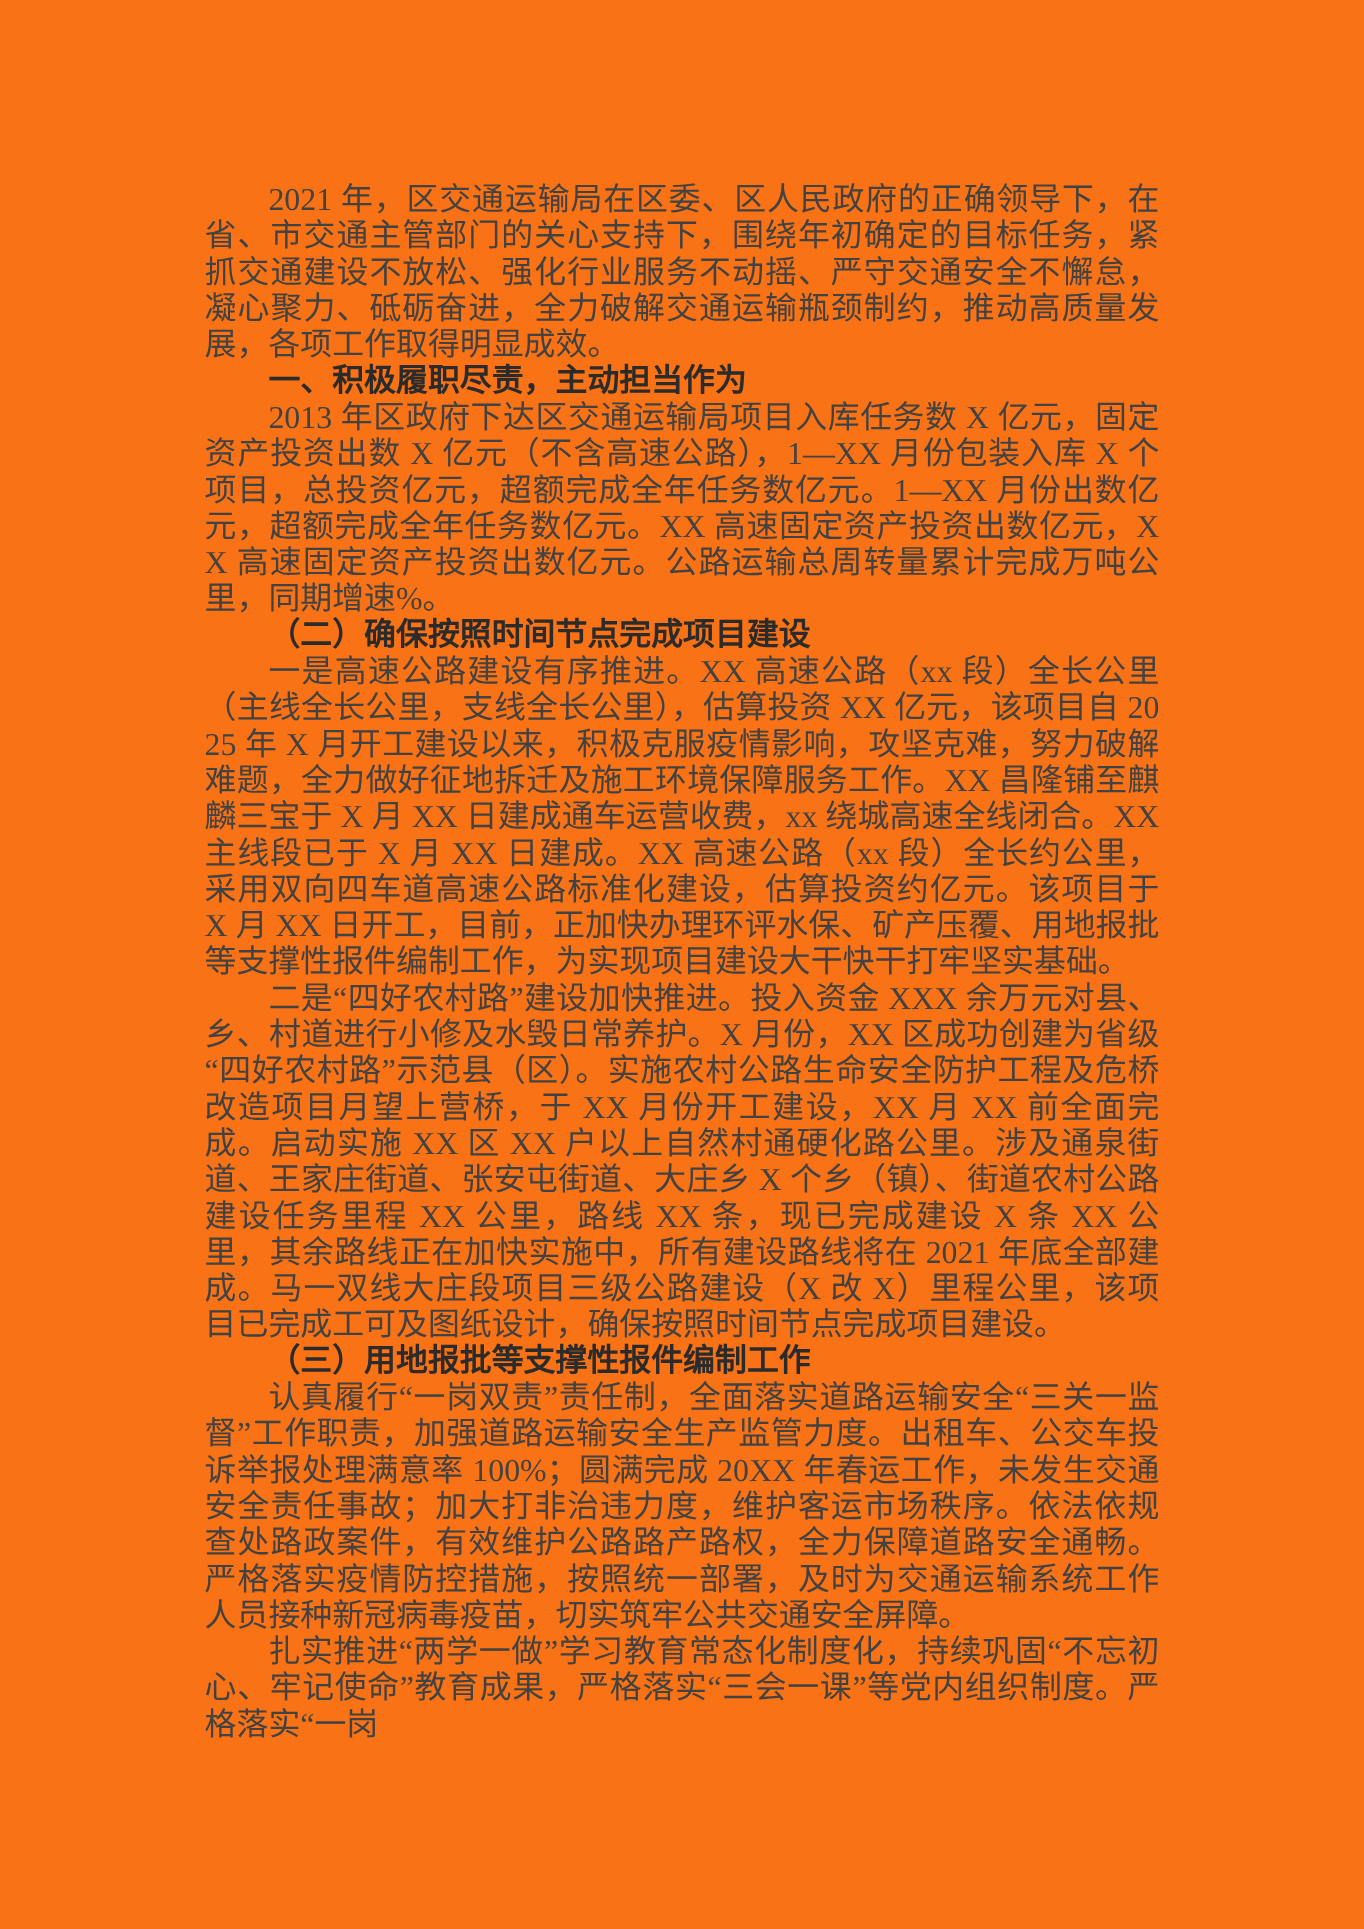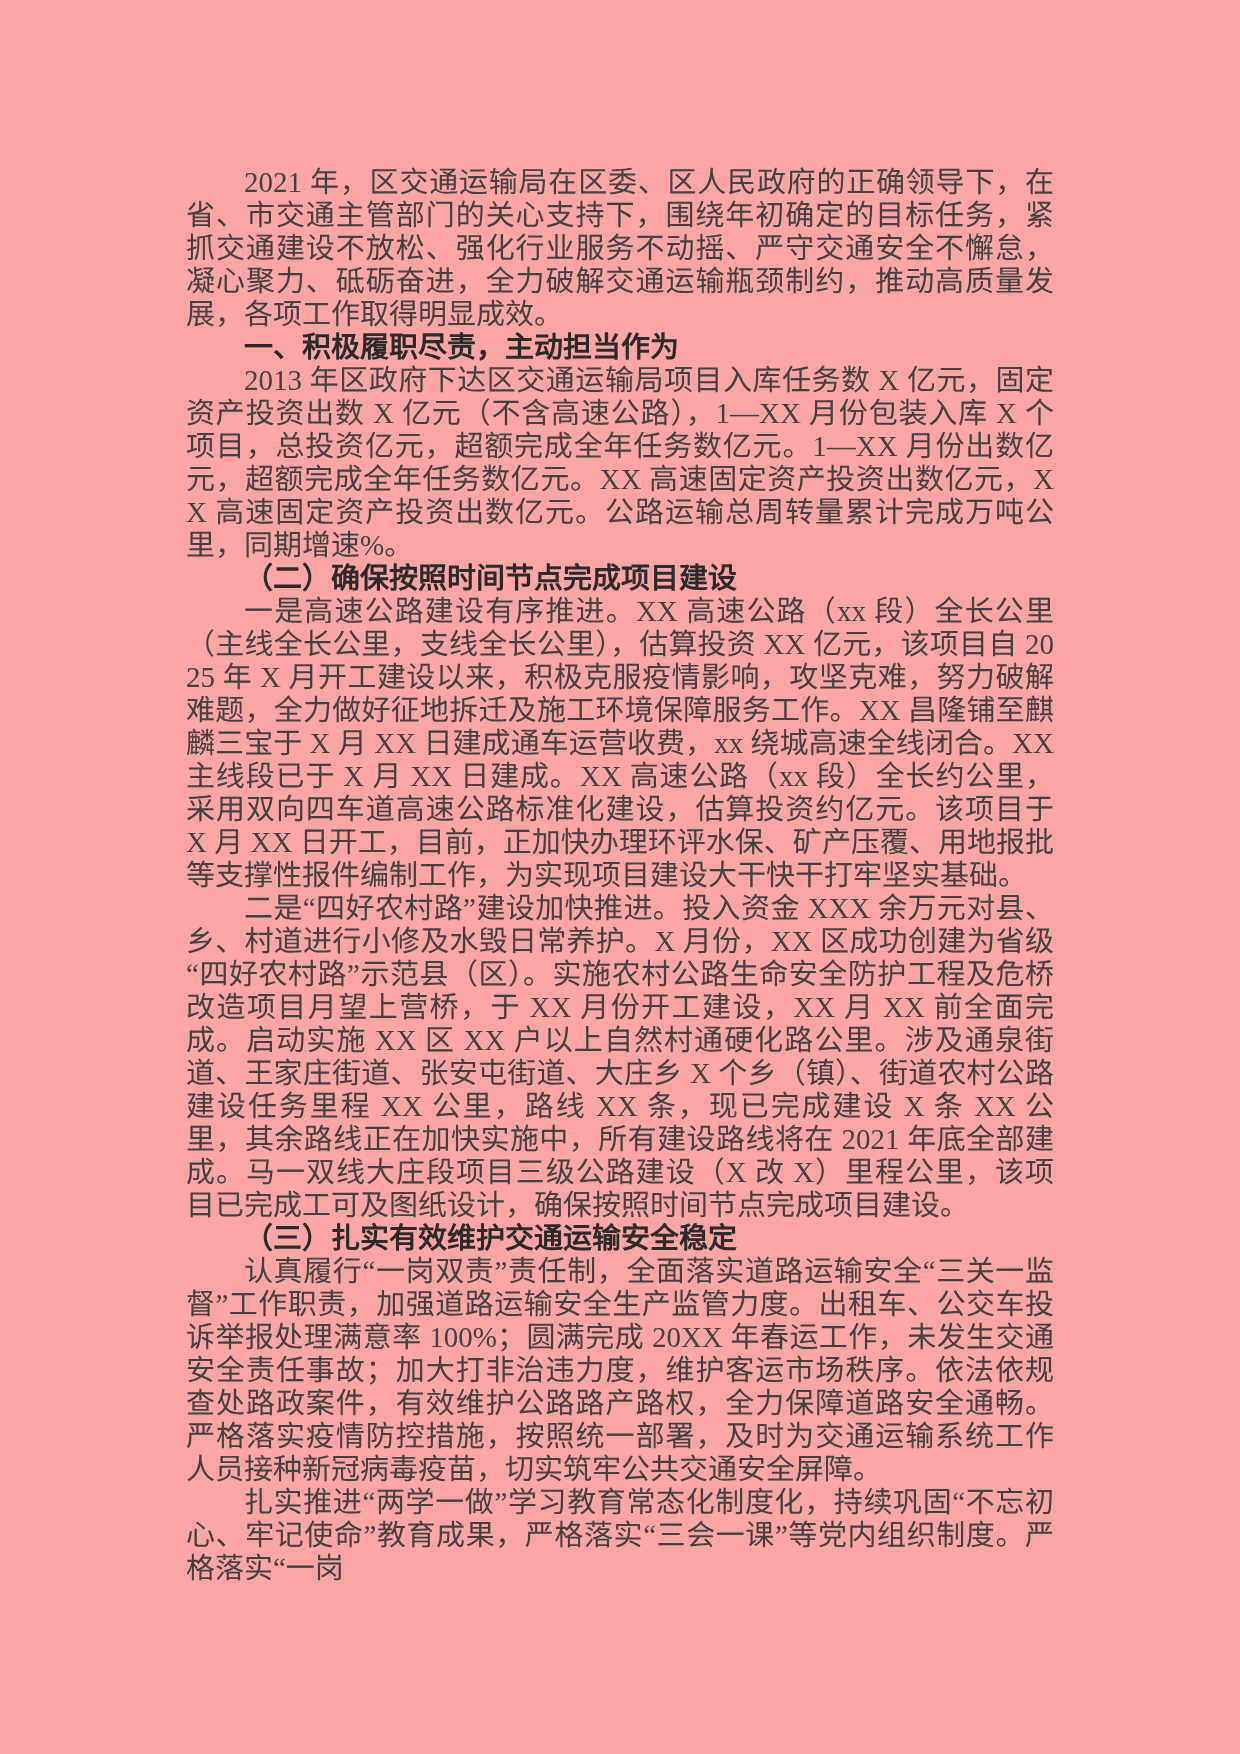--- a/index.html
+++ b/index.html
@@ -4,21 +4,21 @@
 <style>
   html, body {
     margin: 0;
     padding: 0;
     background: #ffffff;
   }
   .page {
     position: relative;
     width: 1240px;
     height: 1754px;
-    background: #fca5a5;
+    background: #f97316;
     overflow: hidden;
   }
   .text-area {
     position: absolute;
     left: 186px;
     top: 166px;
     width: 868px;
   }
   .text-area p,
   .text-area h2,
@@ -31,33 +31,33 @@
     text-align: justify;
     word-break: break-all;
   }
   .text-area p {
     font-family: "Liberation Serif", "DejaVu Serif", serif;
     font-weight: 400;
     color: #424242;
   }
   .text-area h2,
   .text-area h3 {
-    font-family: Liberation Serif, serif;
+    font-family: Liberation Mono, monospace;
     font-weight: 700;
     color: #2b2b2b;
   }
 </style>
 </head>
 <body>
 
 <div class="page">
   <div class="text-area">
     <p>2021 年，区交通运输局在区委、区人民政府的正确领导下，在省、市交通主管部门的关心支持下，围绕年初确定的目标任务，紧抓交通建设不放松、强化行业服务不动摇、严守交通安全不懈怠，凝心聚力、砥砺奋进，全力破解交通运输瓶颈制约，推动高质量发展，各项工作取得明显成效。</p>
     <h2>一、积极履职尽责，主动担当作为</h2>
     <p>2013 年区政府下达区交通运输局项目入库任务数 X 亿元，固定资产投资出数 X 亿元（不含高速公路），1—XX 月份包装入库 X 个项目，总投资亿元，超额完成全年任务数亿元。1—XX 月份出数亿元，超额完成全年任务数亿元。XX 高速固定资产投资出数亿元，XX 高速固定资产投资出数亿元。公路运输总周转量累计完成万吨公里，同期增速%。</p>
     <h3>（二）确保按照时间节点完成项目建设</h3>
     <p>一是高速公路建设有序推进。XX 高速公路（xx 段）全长公里（主线全长公里，支线全长公里），估算投资 XX 亿元，该项目自 2025 年 X 月开工建设以来，积极克服疫情影响，攻坚克难，努力破解难题，全力做好征地拆迁及施工环境保障服务工作。XX 昌隆铺至麒麟三宝于 X 月 XX 日建成通车运营收费，xx 绕城高速全线闭合。XX 主线段已于 X 月 XX 日建成。XX 高速公路（xx 段）全长约公里，采用双向四车道高速公路标准化建设，估算投资约亿元。该项目于 X 月 XX 日开工，目前，正加快办理环评水保、矿产压覆、用地报批等支撑性报件编制工作，为实现项目建设大干快干打牢坚实基础。</p>
     <p>二是“四好农村路”建设加快推进。投入资金 XXX 余万元对县、乡、村道进行小修及水毁日常养护。X 月份，XX 区成功创建为省级“四好农村路”示范县（区）。实施农村公路生命安全防护工程及危桥改造项目月望上营桥，于 XX 月份开工建设，XX 月 XX 前全面完成。启动实施 XX 区 XX 户以上自然村通硬化路公里。涉及通泉街道、王家庄街道、张安屯街道、大庄乡 X 个乡（镇）、街道农村公路建设任务里程 XX 公里，路线 XX 条，现已完成建设 X 条 XX 公里，其余路线正在加快实施中，所有建设路线将在 2021 年底全部建成。马一双线大庄段项目三级公路建设（X 改 X）里程公里，该项目已完成工可及图纸设计，确保按照时间节点完成项目建设。</p>
-    <h3>（三）扎实有效维护交通运输安全稳定</h3>
+    <h3>（三）用地报批等支撑性报件编制工作</h3>
     <p>认真履行“一岗双责”责任制，全面落实道路运输安全“三关一监督”工作职责，加强道路运输安全生产监管力度。出租车、公交车投诉举报处理满意率 100%；圆满完成 20XX 年春运工作，未发生交通安全责任事故；加大打非治违力度，维护客运市场秩序。依法依规查处路政案件，有效维护公路路产路权，全力保障道路安全通畅。严格落实疫情防控措施，按照统一部署，及时为交通运输系统工作人员接种新冠病毒疫苗，切实筑牢公共交通安全屏障。</p>
     <p>扎实推进“两学一做”学习教育常态化制度化，持续巩固“不忘初心、牢记使命”教育成果，严格落实“三会一课”等党内组织制度。严格落实“一岗</p>
   </div>
 </div>
 
 </body></html>

